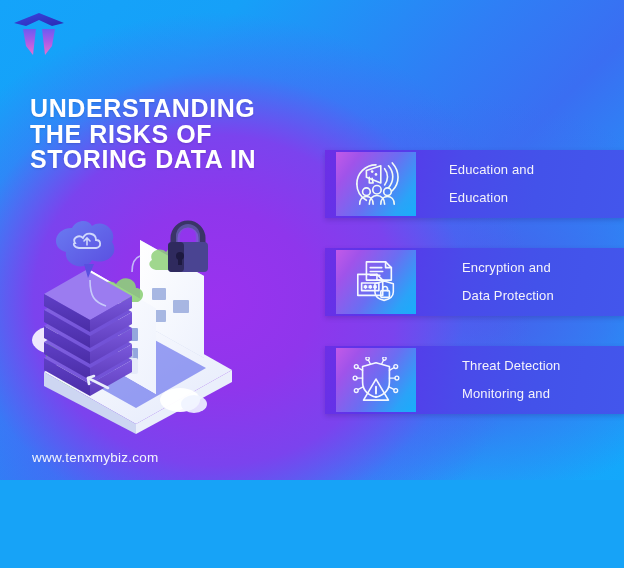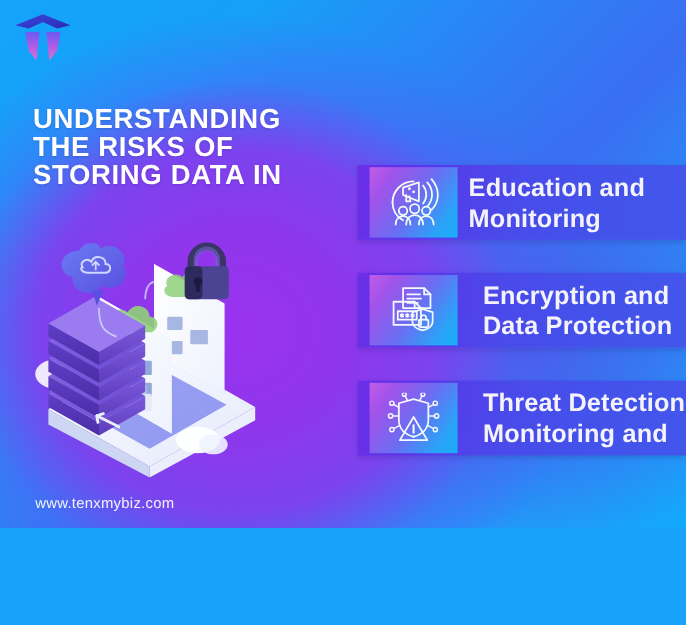--- a/index.html
+++ b/index.html
@@ -51,26 +51,25 @@
   }
   .card + .card { margin-top:30px;gap:13px; }
   .card-icon {
     width:80px; height:64px;
     margin-left:11px;
     flex:0 0 80px;
     background:linear-gradient(125deg,#c35ae8 0%,#a053ea 20%,#6a6ef2 52%,#2aa3f8 82%,#18aefa 100%);
     display:flex; align-items:center; justify-content:center;
   }
   .card-label {
-    margin-left:10px;
+    margin-left:33px;
     color:#f4f3fb;
-    font-size:23px;
+    font-size:13px;
     line-height:28px;
     letter-spacing:0.15px;
-    font-weight:bold;
   }
   .card-label span { display:block; white-space:nowrap; }
 
   
   .footer {
     position:absolute; left:0; right:0; bottom:15px;
     text-align:left;
     color:#f2f4fc;
     font-size:13.5px;
     letter-spacing:0.25px;
@@ -262,21 +261,21 @@
           <circle cx="27" cy="30" r="4.4"></circle>
           <circle cx="38" cy="32" r="4"></circle>
           <path d="M9 45 c0 -5 3 -8 7 -8 c4 0 7 3 7 8"></path>
           <path d="M19 45 c0 -6 4 -9 8 -9 c5 0 8 4 8 9"></path>
           <path d="M31 45 c0 -5 3 -8 7 -8 c4 0 7 3 7 8"></path>
           <path d="M4 36 L48 36" opacity="0"></path>
         </svg>
       </div>
       <div class="card-label">
         <span>Education and</span>
-        <span>Monitoring</span>
+        <span>Education</span>
       </div>
     </div>
 
     <div class="card">
       <div class="card-icon">
         <svg viewBox="0 0 52 48" width="50" height="46" fill="none" stroke="#f4f8ff" stroke-width="1.7" stroke-linecap="round" stroke-linejoin="round">
           <path d="M16 3 L36 3 L42 9 L42 22 L16 22 Z"></path>
           <path d="M36 3 L36 9 L42 9"></path>
           <path d="M20 9 L32 9 M20 13 L33 13 M20 17 L30 17"></path>
           <path d="M7 16 L27 16 L33 22 L33 38 L7 38 Z"></path>

